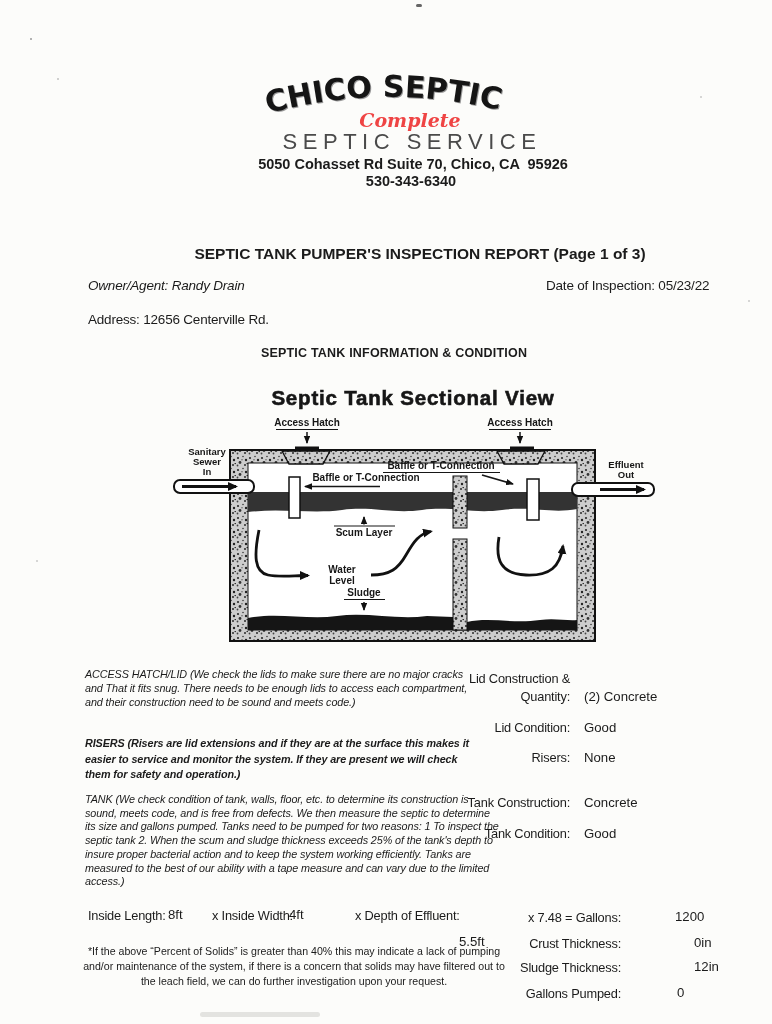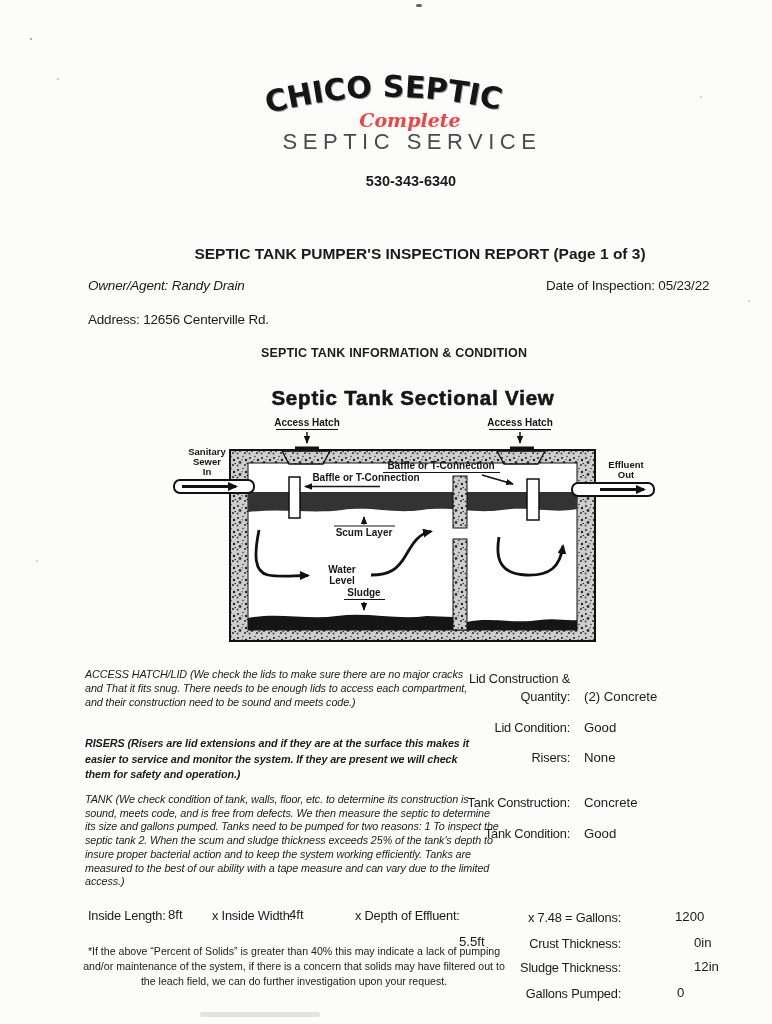--- a/index.html
+++ b/index.html
@@ -55,20 +55,21 @@
   <svg class="abs logo-brand-svg" viewBox="0 0 270 60">
     <defs>
         <path id="archpath" d="M 4 48 Q 135 12 266 52" fill="none"></path>
       </defs>
     <text font-family="DejaVu Sans, sans-serif" font-weight="bold" font-size="30" fill="#151515" style="filter:drop-shadow(1.2px 1.6px 0 #989898);">
       <textPath href="#archpath" startOffset="2">CHICO SEPTIC</textPath>
     </text>
   </svg>
   <div class="abs cx logo-tagline">Complete</div>
   <div class="abs cx logo-subtitle">SEPTIC SERVICE</div>
+  <div class="abs cx logo-address">5050 Cohasset Rd Suite 70, Chico, CA  95926</div>
   <div class="abs cx logo-phone">530-343-6340</div>
 
   <div class="abs cx report-title">SEPTIC TANK PUMPER'S INSPECTION REPORT (Page 1 of 3)</div>
   <div class="abs line-13 owner-row">Owner/Agent: Randy Drain</div>
   <div class="abs line-13 date-row">Date of Inspection: 05/23/22</div>
   <div class="abs line-13 addr-row">Address: 12656 Centerville Rd.</div>
   <div class="abs cx section-header">SEPTIC TANK INFORMATION &amp; CONDITION</div>
 
   <svg class="abs diagram-svg" viewBox="0 0 510 280">
     <defs>

